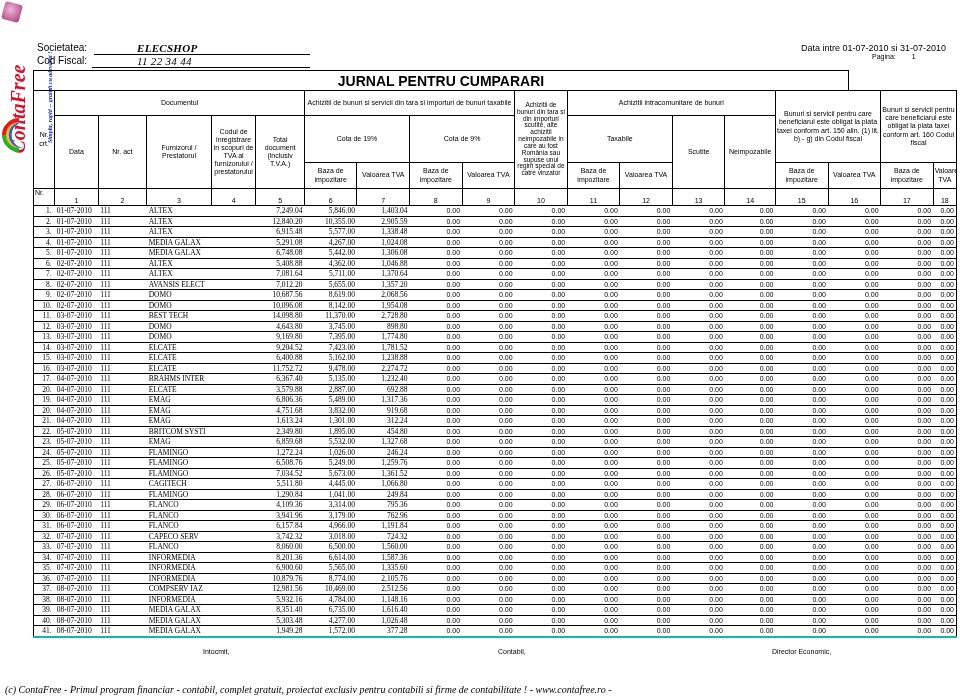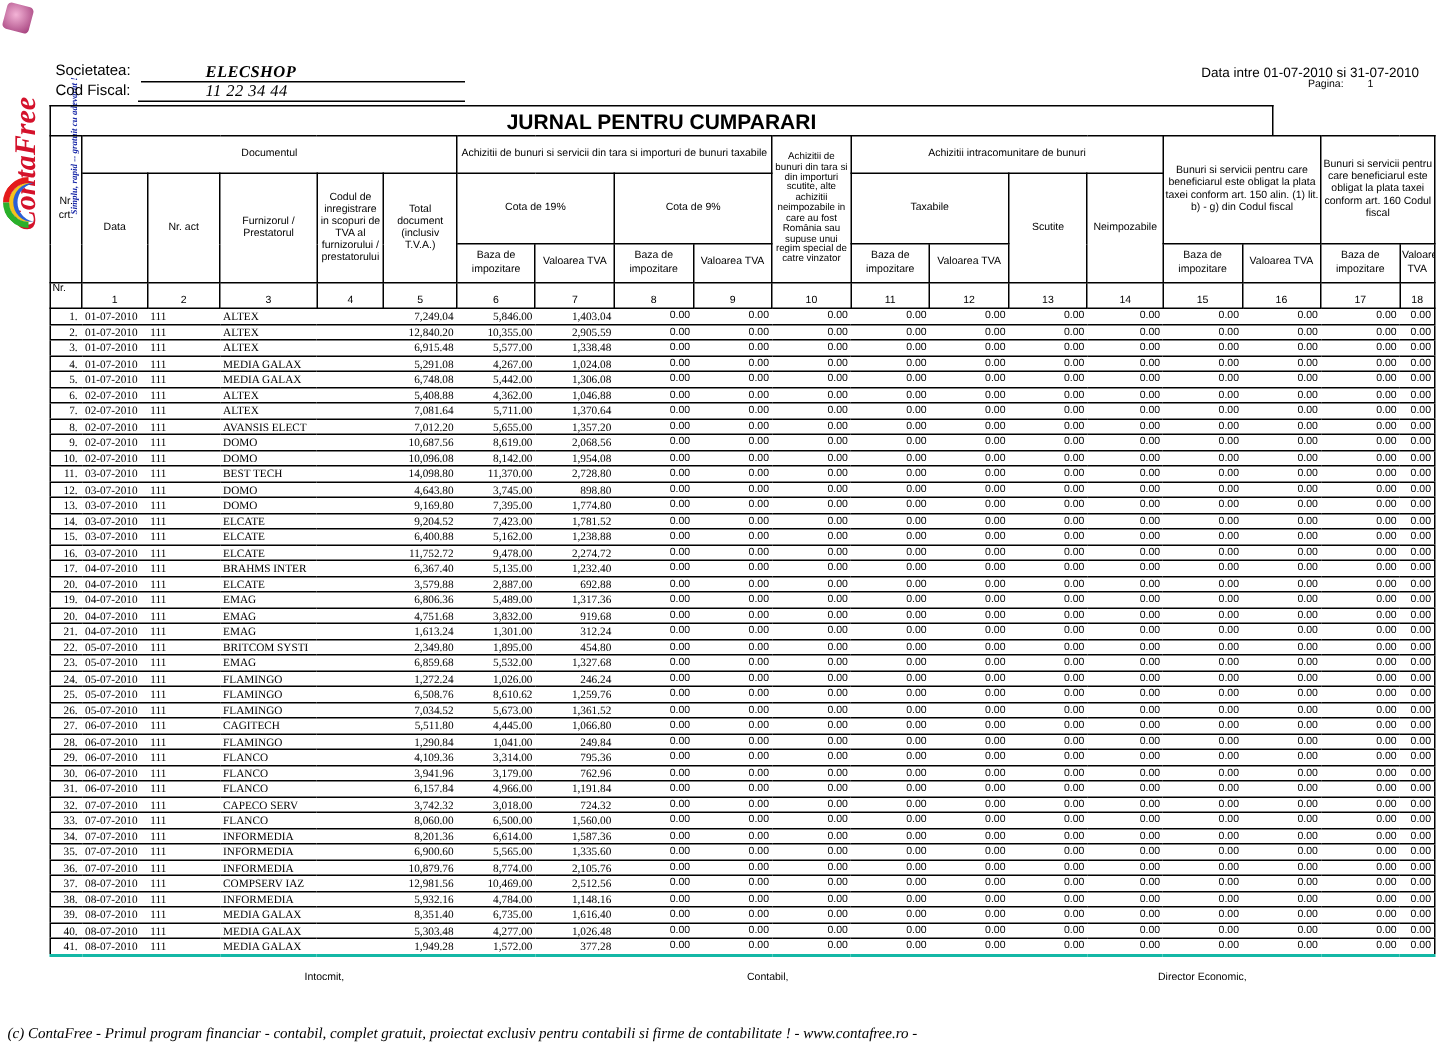--- a/index.html
+++ b/index.html
@@ -639,21 +639,21 @@
         <td class="zero">0.00</td>
         <td class="zero">0.00</td>
       </tr>
       <tr>
         <td class="idx">25.</td>
         <td>05-07-2010</td>
         <td>111</td>
         <td>FLAMINGO</td>
         <td></td>
         <td class="num">6,508.76</td>
-        <td class="num">8,610.62</td>
+        <td class="num">5,249.00</td>
         <td class="num">1,259.76</td>
         <td class="zero">0.00</td>
         <td class="zero">0.00</td>
         <td class="zero">0.00</td>
         <td class="zero">0.00</td>
         <td class="zero">0.00</td>
         <td class="zero">0.00</td>
         <td class="zero">0.00</td>
         <td class="zero">0.00</td>
         <td class="zero">0.00</td>

